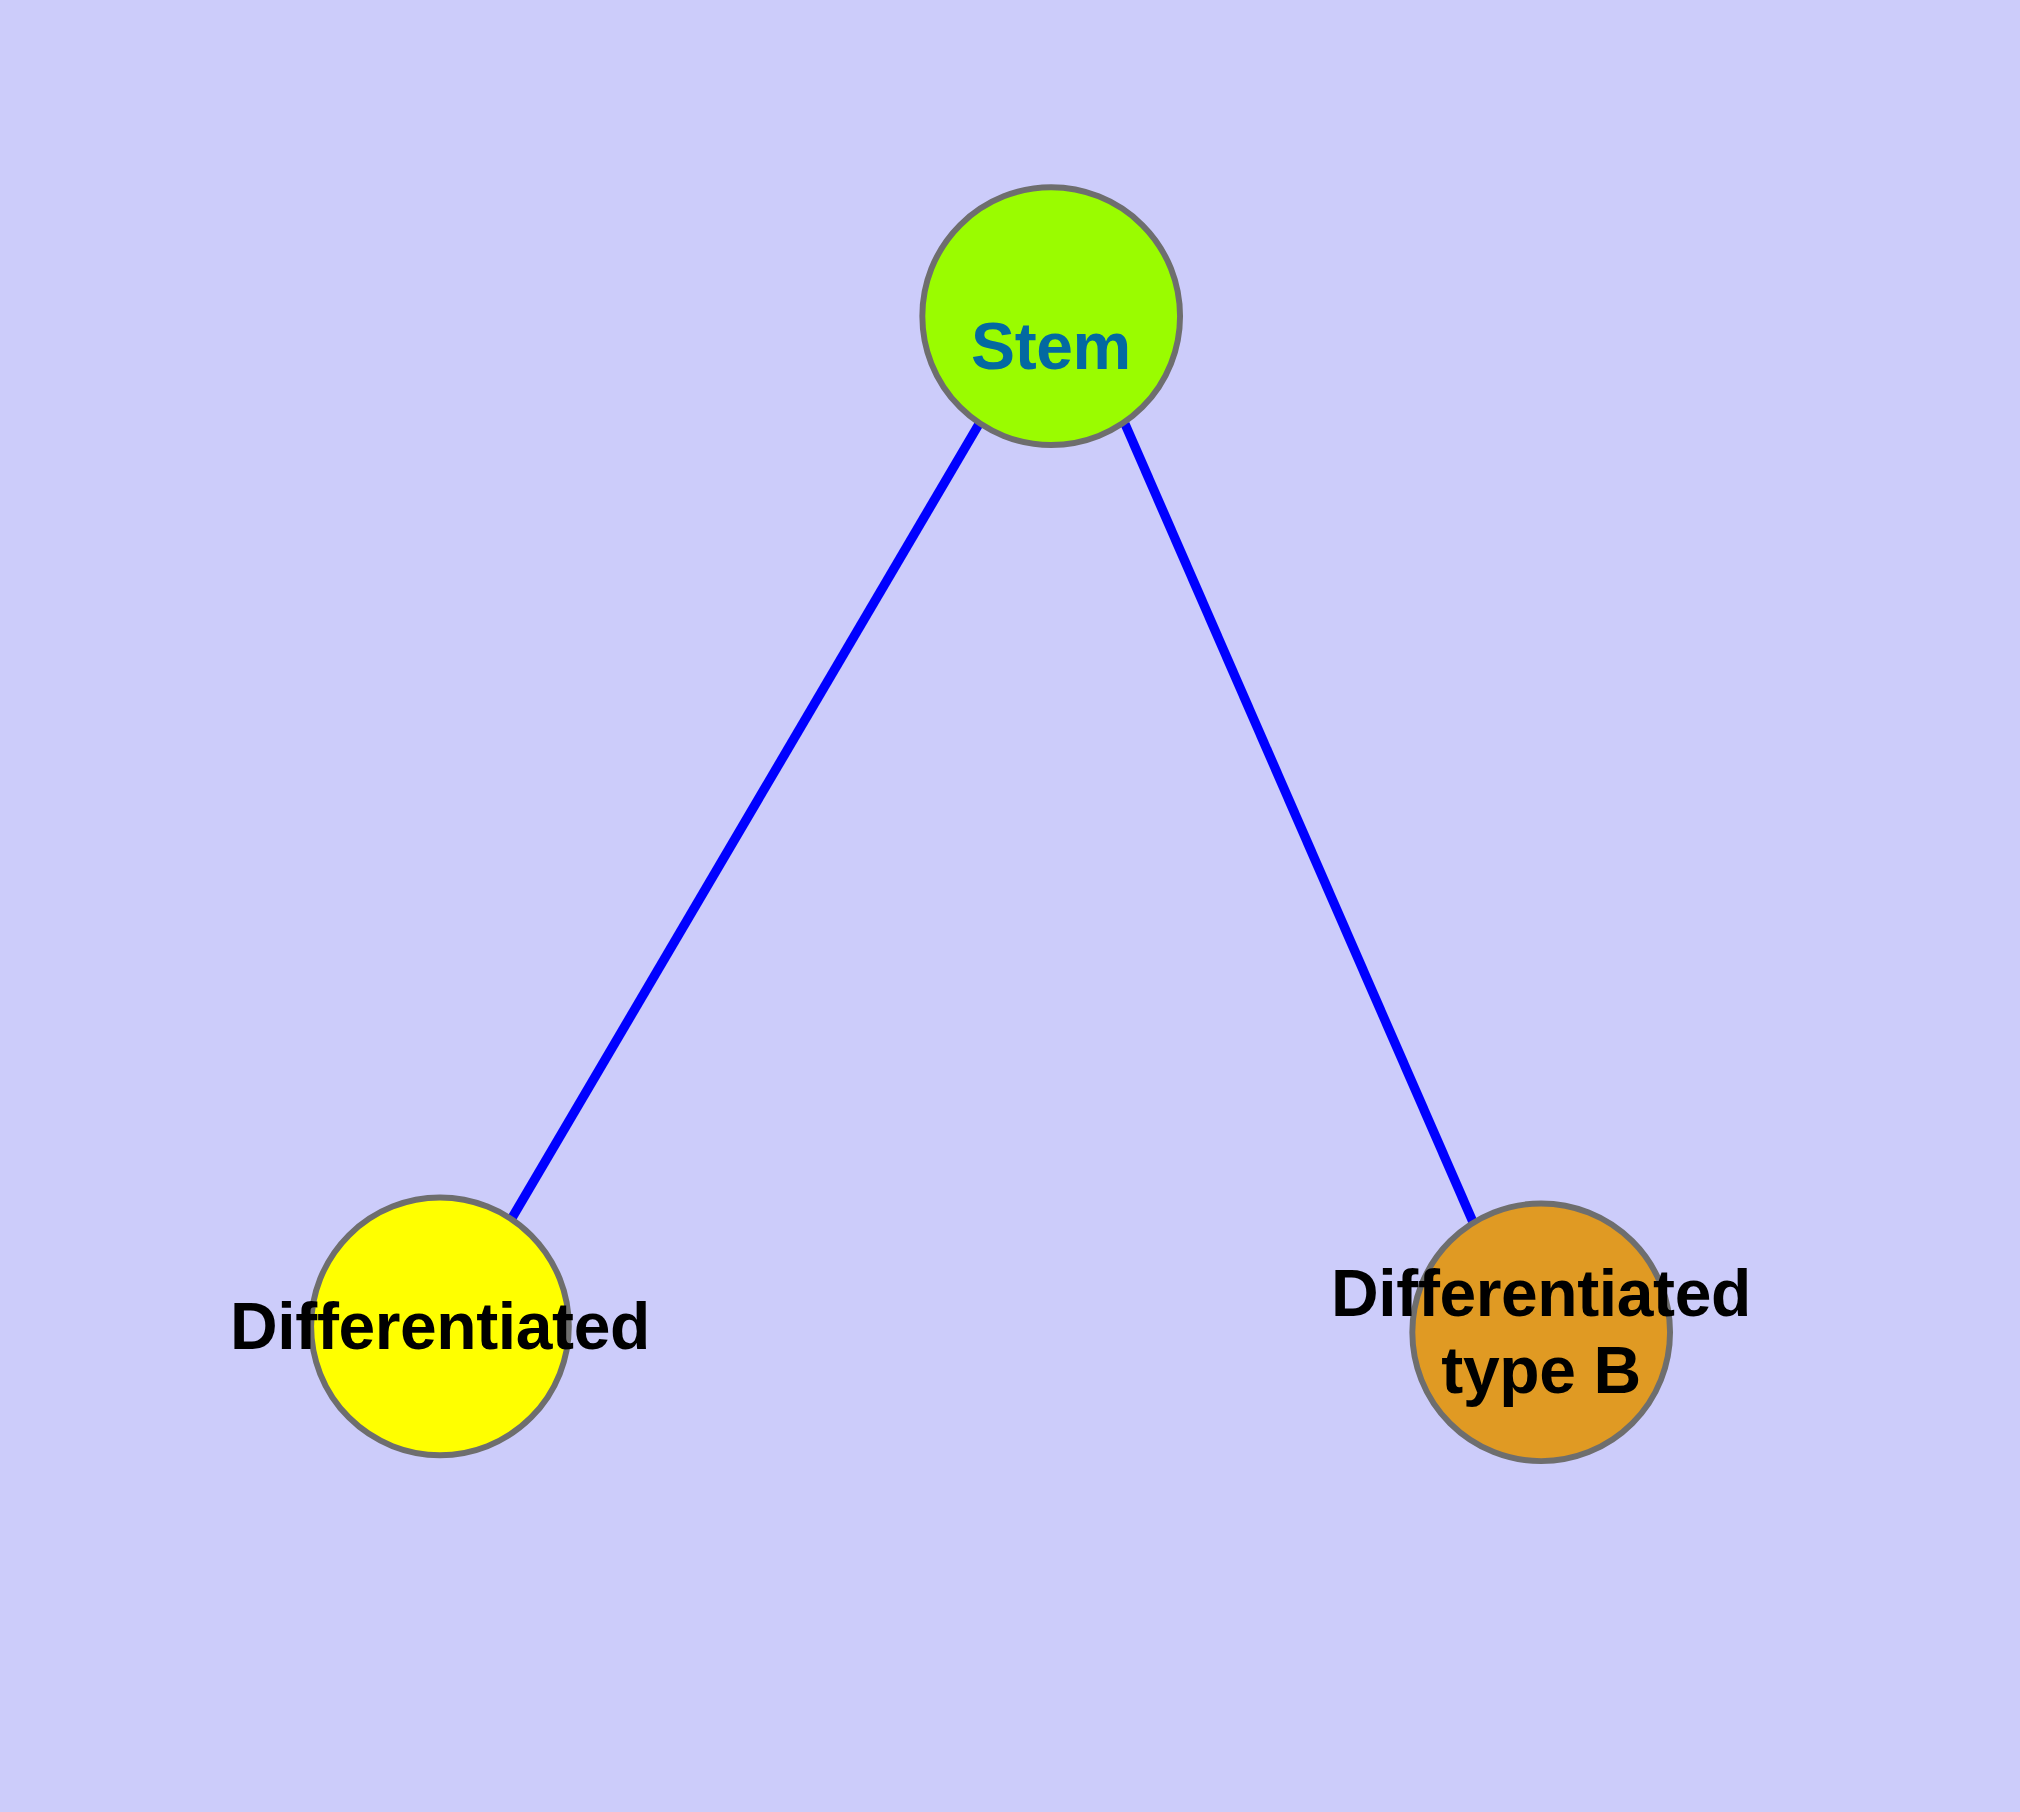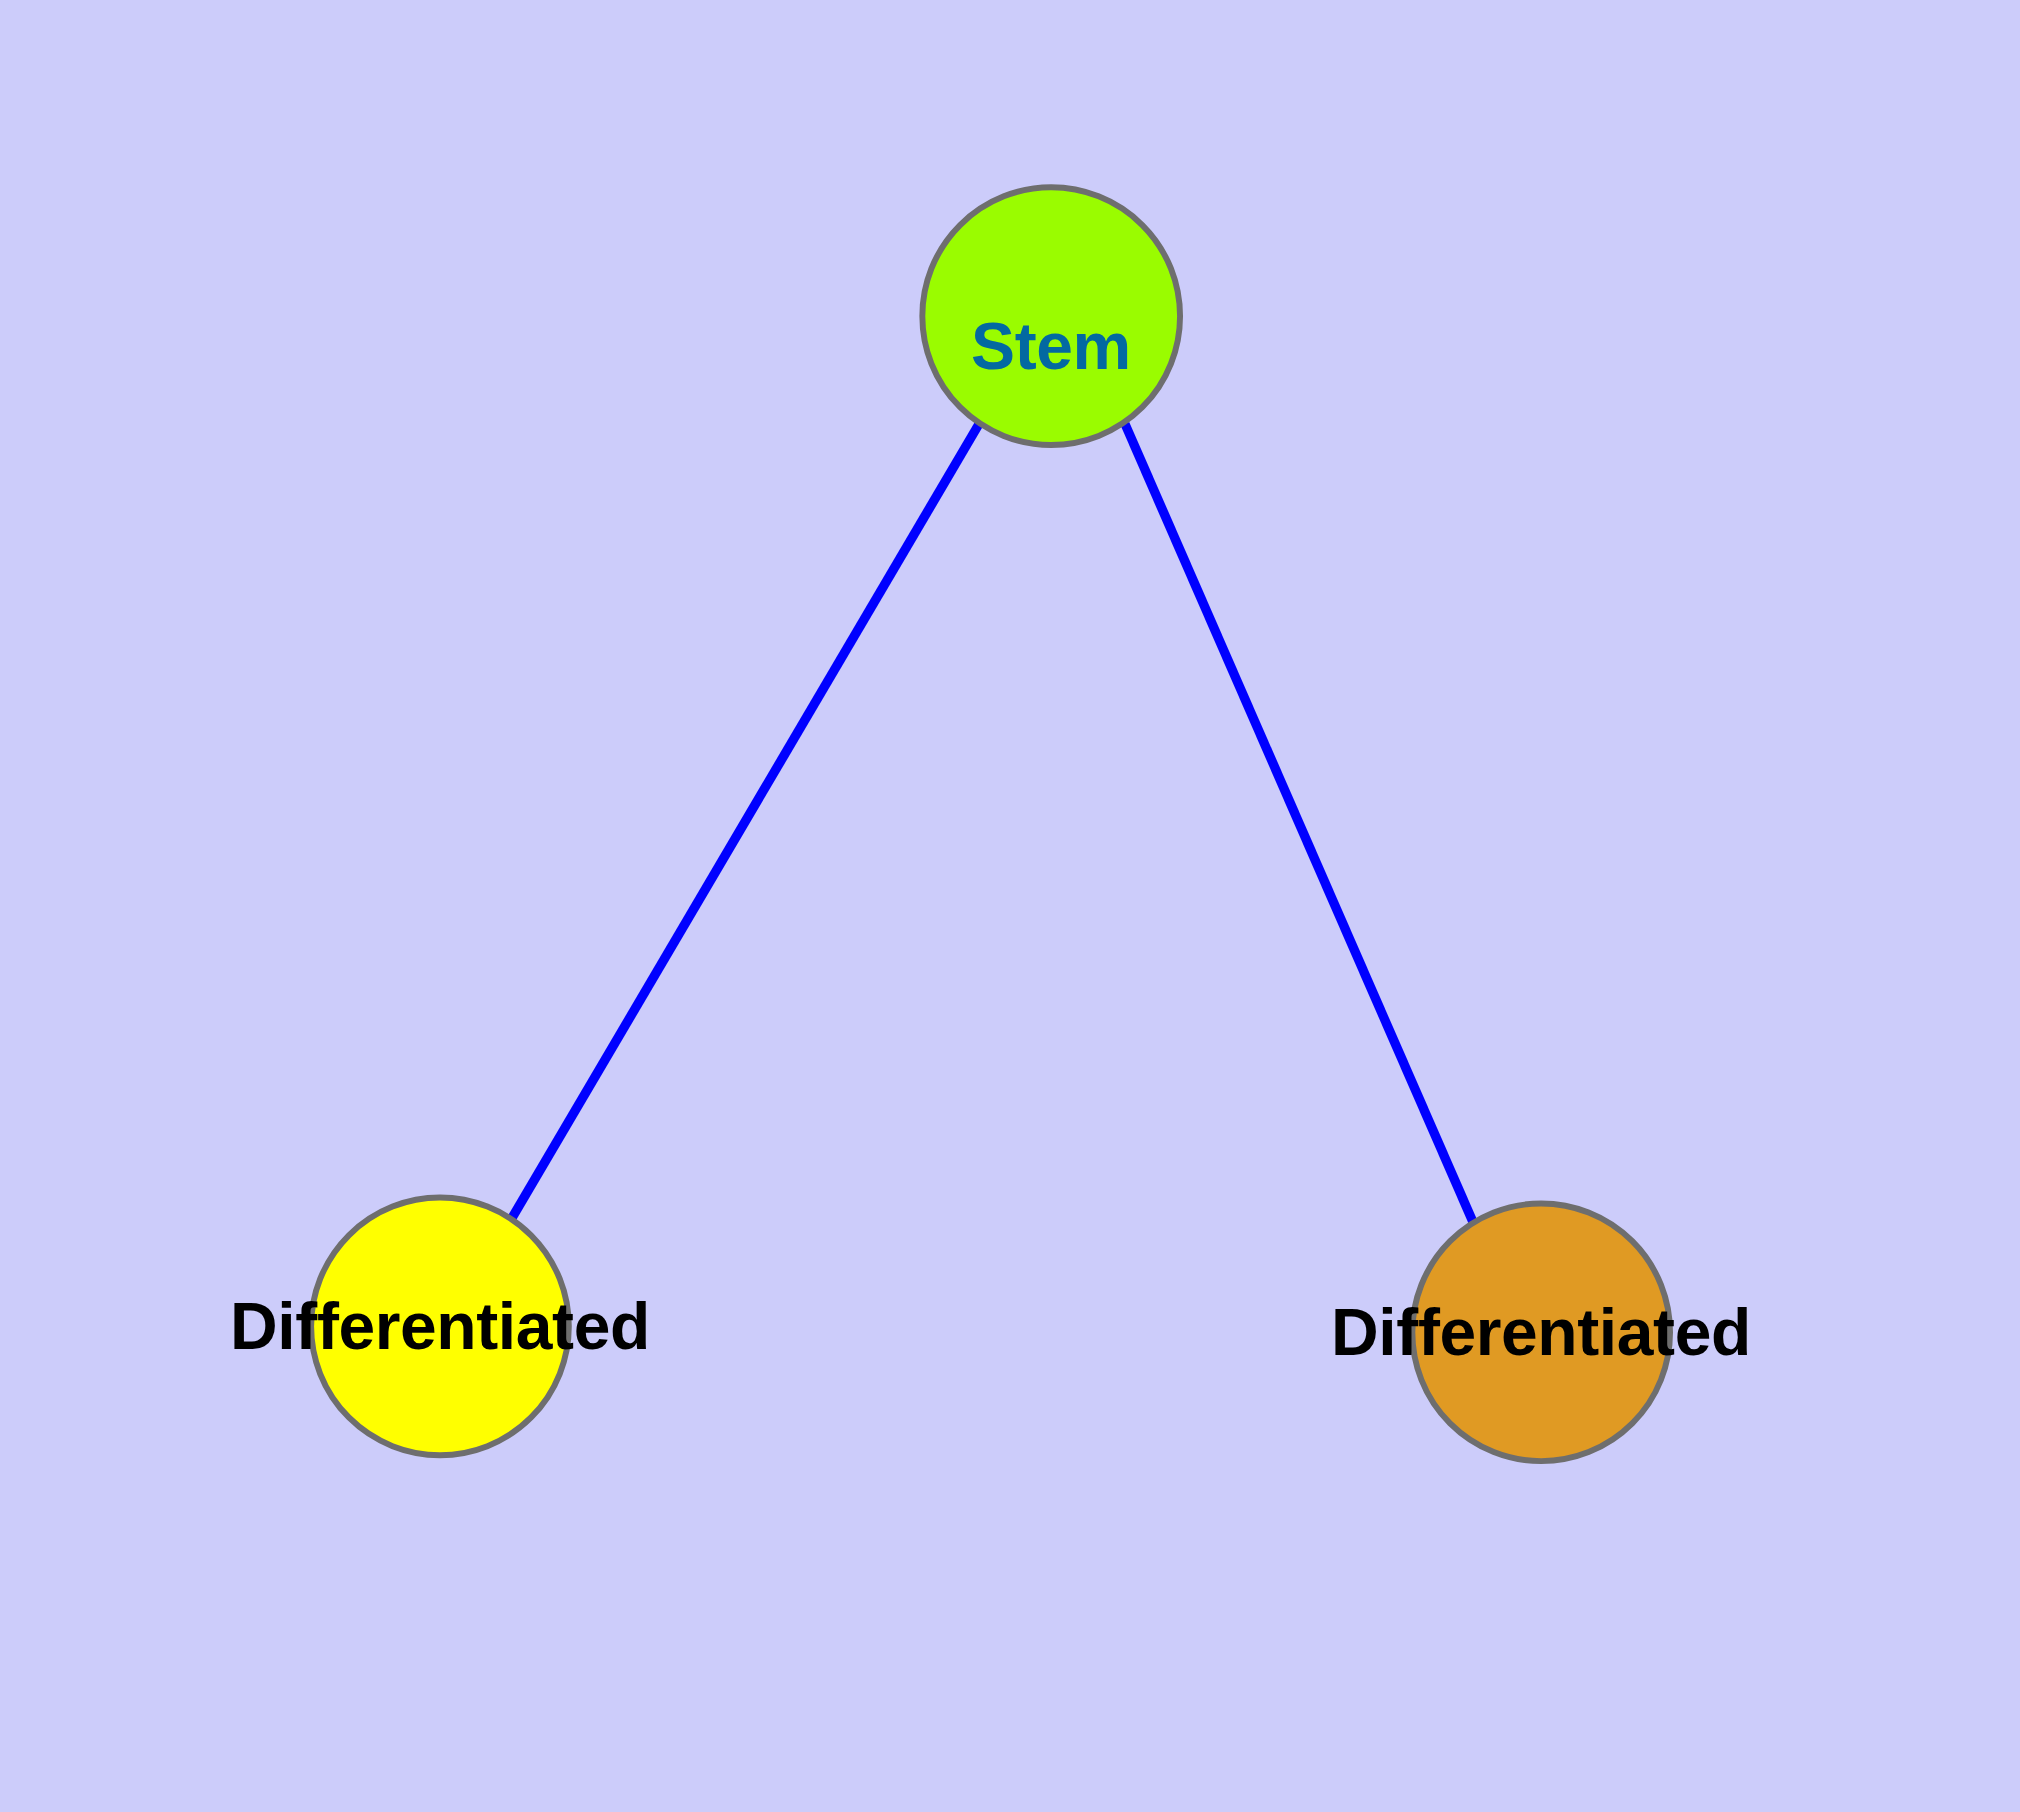--- a/index.html
+++ b/index.html
@@ -53,17 +53,17 @@
     <g id="nodes-layer">
         <circle cx="1240" cy="373" r="152" fill="#9AFC00" stroke="#6E6E6E" stroke-width="7"></circle>
         <circle cx="519" cy="1565" r="152" fill="#FFFF00" stroke="#6E6E6E" stroke-width="7"></circle>
         <circle cx="1818" cy="1572" r="152" fill="#E09A23" stroke="#6E6E6E" stroke-width="7"></circle>
       </g>
   </svg>
 
   <div id="labels-layer">
       <div class="node-label" style="left: 1051px; top: 316px; color: #0369a1; font-size: 66px; margin-top: 30px;"><div>Stem</div></div>
       <div class="node-label" style="left: 440px; top: 1326px; color: rgb(0, 0, 0); font-size: 66px;"><div>Differentiated</div></div>
-      <div class="node-label" style="left: 1541px; top: 1332px; color: rgb(0, 0, 0); font-size: 66px;"><div>Differentiated</div></div>
+      <div class="node-label" style="left: 1541px; top: 1332px; color: rgb(0, 0, 0); font-size: 66px;"><div>Differentiated</div><div>type B</div></div>
     </div>
 
 </div>
 
 
 </body></html>

